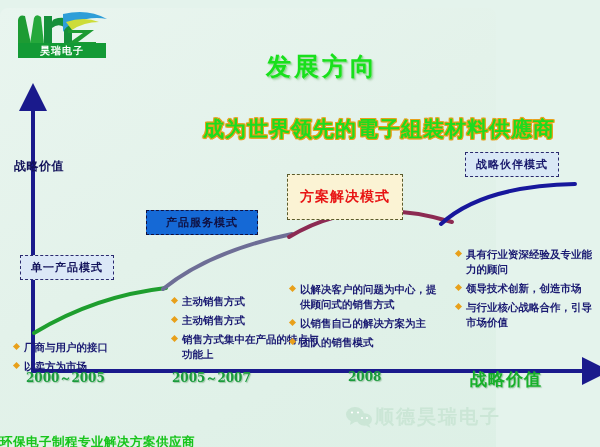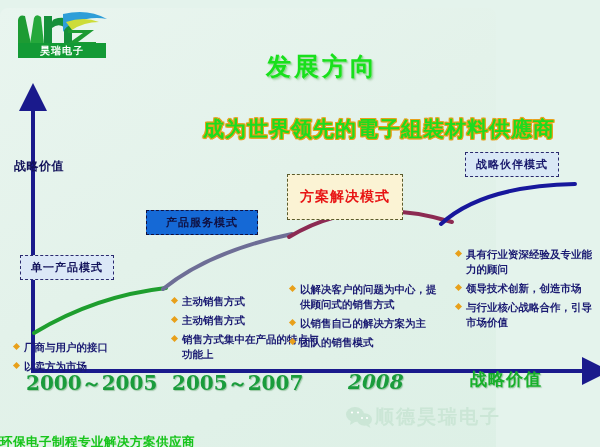--- a/index.html
+++ b/index.html
@@ -74,28 +74,28 @@
     content:"";position:absolute;left:0px;top:4px;width:5px;height:5px;
     background:#e8a01a;transform:rotate(45deg);
   }
   #list1{left:14px;top:308px;width:140px;}
   #list2{left:172px;top:262px;width:150px;}
   #list3{left:290px;top:250px;width:152px;}
   #list4{left:456px;top:215px;width:144px;}
 
   
   .xlab{
-    font-size:20px;font-weight:bold;color:#1a9c3c;
+    font-size:12px;font-weight:bold;color:#1a9c3c;
     font-family:"DejaVu Serif","Liberation Serif",serif;
     text-shadow:1px 1px 1px rgba(110,170,120,.6);
     white-space:nowrap;
   }
   #xlab0{left:26px;top:362px;}
   #xlab1{left:172px;top:362px;}
-  #xlab2{left:348px;top:362px;font-style:italic;}
+  #xlab2{left:348px;top:362px;}
   #xlab3{
     left:470px;top:360px;font-size:17px;color:#17b02a;
     font-family:"DejaVu Sans","Liberation Sans",sans-serif;letter-spacing:1px;
   }
 
   
   #footer{left:0;top:390px;width:600px;height:57px;}
   #wm{
     position:absolute;left:375px;top:6px;font-size:19px;color:#cbe6d6;
     font-weight:bold;letter-spacing:2px;white-space:nowrap;

